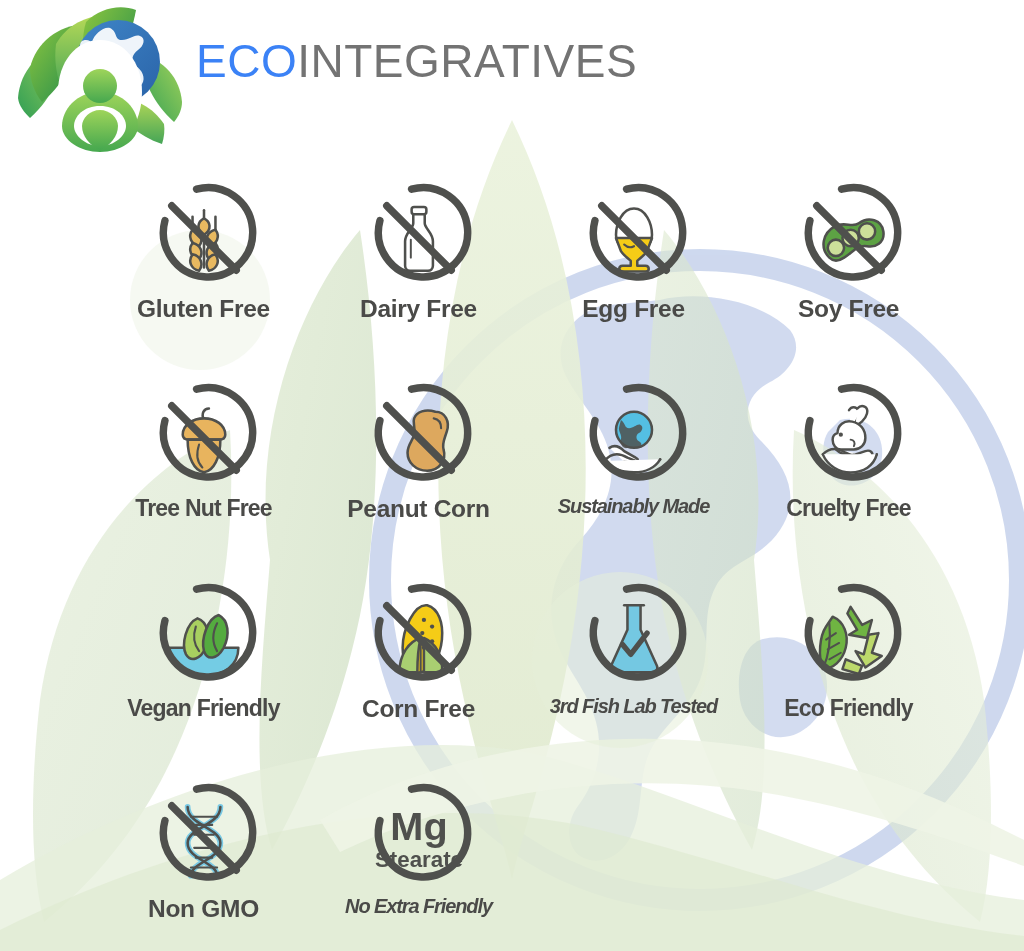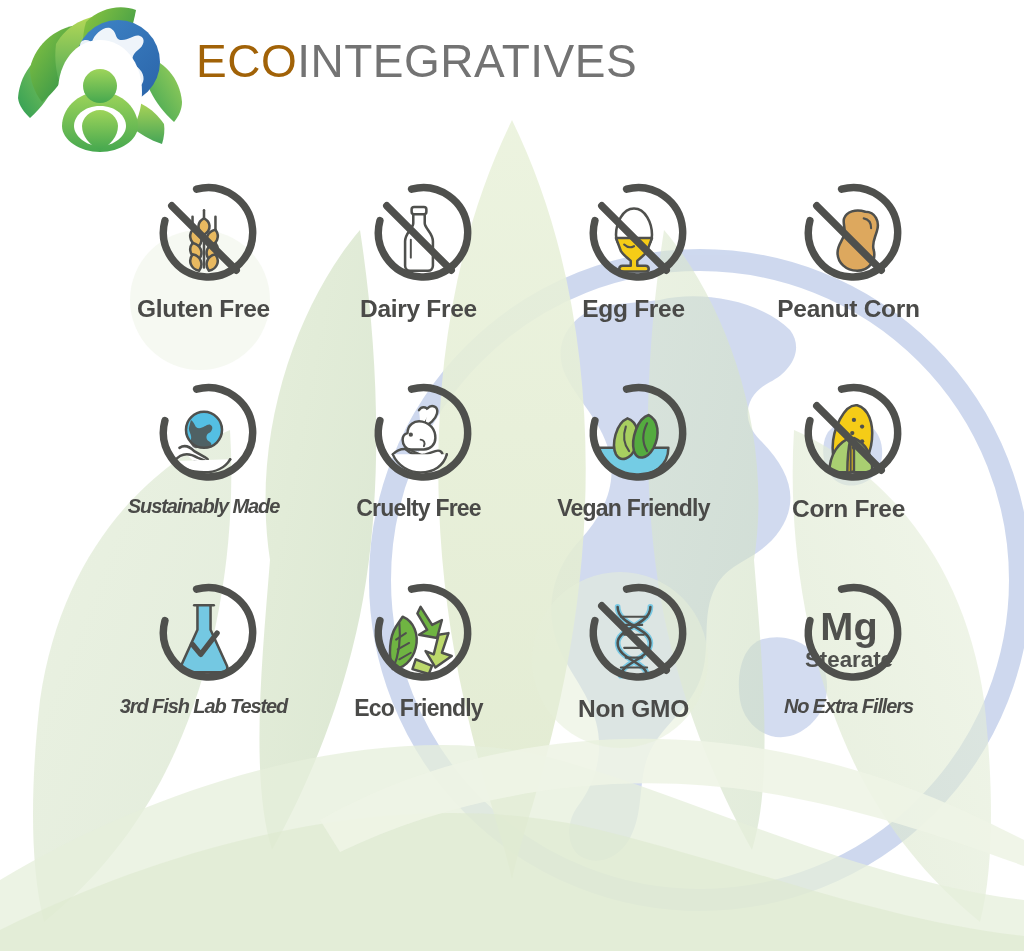--- a/index.html
+++ b/index.html
@@ -16,21 +16,21 @@
   #bg{position:absolute;inset:0;width:1024px;height:951px;z-index:0;}
 
   
   #header{position:absolute;left:0;top:0;width:640px;height:160px;z-index:5;}
   #logo-mark{position:absolute;left:14px;top:6px;width:172px;height:150px;}
   #brand{
     position:absolute;left:196px;top:38px;
     font-size:46px;letter-spacing:0.5px;font-weight:400;
     white-space:nowrap;line-height:1;
   }
-  #brand .eco{color:#a16207;}
+  #brand .eco{color:#3b82f6;}
   #brand .integ{color:#737373;}
 
   
   #grid{
     position:absolute;left:96px;top:176px;width:860px;height:770px;
     display:grid;
     grid-template-columns:repeat(4,215px);
     grid-template-rows:repeat(4,200px);
     z-index:4;
   }
@@ -235,20 +235,55 @@
       <path d="M 18.5 36 A 36 36 0 1 0 44 10.6" stroke="#4f504d" stroke-width="6" fill="none" stroke-linecap="round"></path>
 
       <path d="M24 24 L76 76" stroke="#4f504d" stroke-width="6" stroke-linecap="round" fill="none"></path>
           </svg>
         <div class="caption">Egg Free</div>
       </div>
       <div class="badge">
         <svg class="ring" viewBox="0 0 100 100" xmlns="http://www.w3.org/2000/svg">
             <g transform="translate(50 50) scale(0.66) translate(-50 -50)">
     <g stroke="#4f504d" stroke-width="3.1" stroke-linejoin="round" stroke-linecap="round">
+      <path d="M26 74 C14 62 18 44 32 36 C44 29 54 38 62 32 C74 23 90 28 92 42
+               C94 56 82 62 72 60 C60 58 54 68 44 74 C38 78 31 79 26 74 Z" fill="#5da244"></path>
+      <circle cx="34" cy="62" r="10" fill="#cde09a"></circle>
+      <circle cx="52" cy="50" r="10" fill="#cde09a"></circle>
+      <circle cx="72" cy="42" r="10" fill="#cde09a"></circle>
+    </g>
+          </g>
+
+      <path d="M 18.5 36 A 36 36 0 1 0 44 10.6" stroke="#4f504d" stroke-width="6" fill="none" stroke-linecap="round"></path>
+
+      <path d="M24 24 L76 76" stroke="#4f504d" stroke-width="6" stroke-linecap="round" fill="none"></path>
+          </svg>
+        <div class="caption">Soy Free</div>
+      </div>
+      <div class="badge long">
+        <svg class="ring" viewBox="0 0 100 100" xmlns="http://www.w3.org/2000/svg">
+            <g transform="translate(50 50) scale(0.66) translate(-50 -50)">
+    <g stroke="#4f504d" stroke-width="3.1" stroke-linejoin="round" stroke-linecap="round">
+      <path d="M50 28 C46 20 50 14 56 14" fill="none"></path>
+      <path d="M24 46 C24 34 36 26 50 26 C64 26 76 34 76 46 C76 50 73 52 68 52 L32 52 C27 52 24 50 24 46 Z" fill="#e8b45e"></path>
+      <path d="M30 52 C30 74 38 90 50 92 C62 90 70 74 70 52 Z" fill="#e8b45e"></path>
+      <path d="M44 58 C40 70 42 80 48 86" fill="none" stroke-width="2.5"></path>
+    </g>
+          </g>
+
+      <path d="M 18.5 36 A 36 36 0 1 0 44 10.6" stroke="#4f504d" stroke-width="6" fill="none" stroke-linecap="round"></path>
+
+      <path d="M24 24 L76 76" stroke="#4f504d" stroke-width="6" stroke-linecap="round" fill="none"></path>
+          </svg>
+        <div class="caption">Tree Nut Free</div>
+      </div>
+      <div class="badge">
+        <svg class="ring" viewBox="0 0 100 100" xmlns="http://www.w3.org/2000/svg">
+            <g transform="translate(50 50) scale(0.66) translate(-50 -50)">
+    <g stroke="#4f504d" stroke-width="3.1" stroke-linejoin="round" stroke-linecap="round">
       <path d="M70 18 C82 18 88 30 84 42 C81 52 78 56 80 64 C84 78 74 90 60 90
                C46 90 36 80 36 68 C36 58 42 54 44 46 C46 36 42 32 44 26
                C47 18 58 14 70 18 Z" fill="#dda85e"></path>
       <path d="M68 26 C74 27 77 32 77 38" fill="none" stroke-width="2.6"></path>
     </g>
           </g>
 
       <path d="M 18.5 36 A 36 36 0 1 0 44 10.6" stroke="#4f504d" stroke-width="6" fill="none" stroke-linecap="round"></path>
 
       <path d="M24 24 L76 76" stroke="#4f504d" stroke-width="6" stroke-linecap="round" fill="none"></path>
@@ -396,17 +431,17 @@
       <div class="badge xlong">
         <svg class="ring" viewBox="0 0 100 100" xmlns="http://www.w3.org/2000/svg">
             <g transform="translate(50 50) scale(0.66) translate(-50 -50)"></g>
 
       <text x="50" y="52" text-anchor="middle" font-family="Liberation Sans, sans-serif" font-size="32" font-weight="700" fill="#4f504d">Mg</text>
       <text x="50" y="73" text-anchor="middle" font-family="Liberation Sans, sans-serif" font-size="18" font-weight="700" fill="#4f504d">Stearate</text>
 
       <path d="M 18.5 36 A 36 36 0 1 0 44 10.6" stroke="#4f504d" stroke-width="6" fill="none" stroke-linecap="round"></path>
 
           </svg>
-        <div class="caption">No Extra Fillers</div>
+        <div class="caption">No Extra Friendly</div>
       </div>
     </div>
 
 </div>
 
 </body></html>

